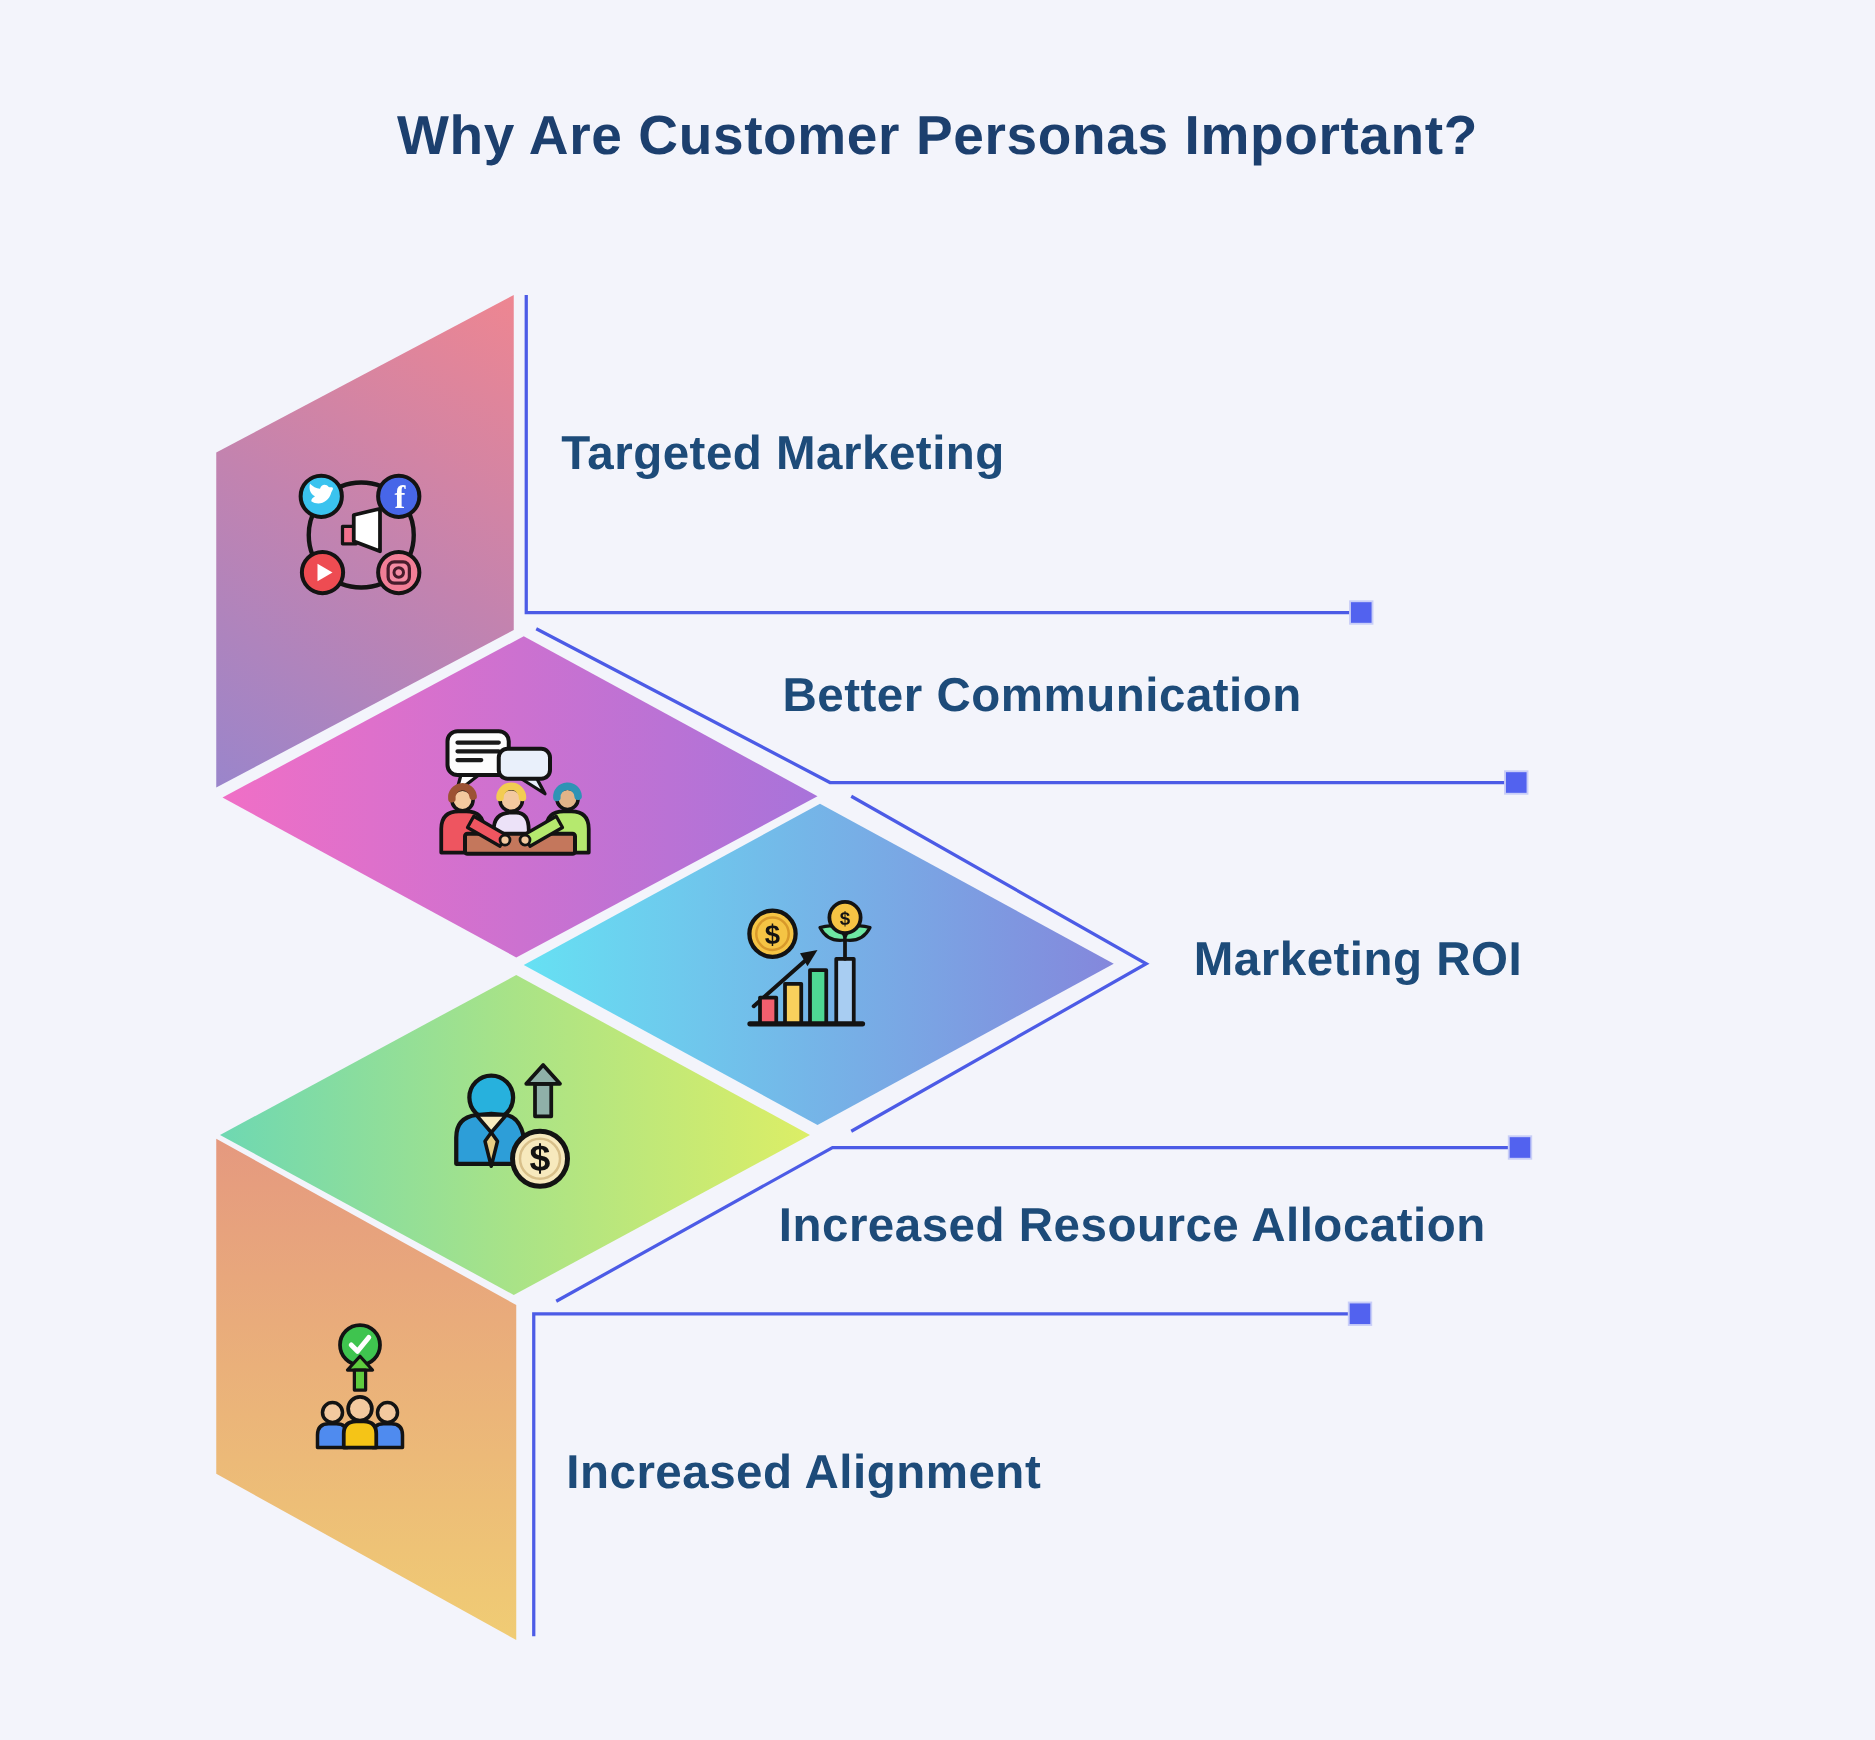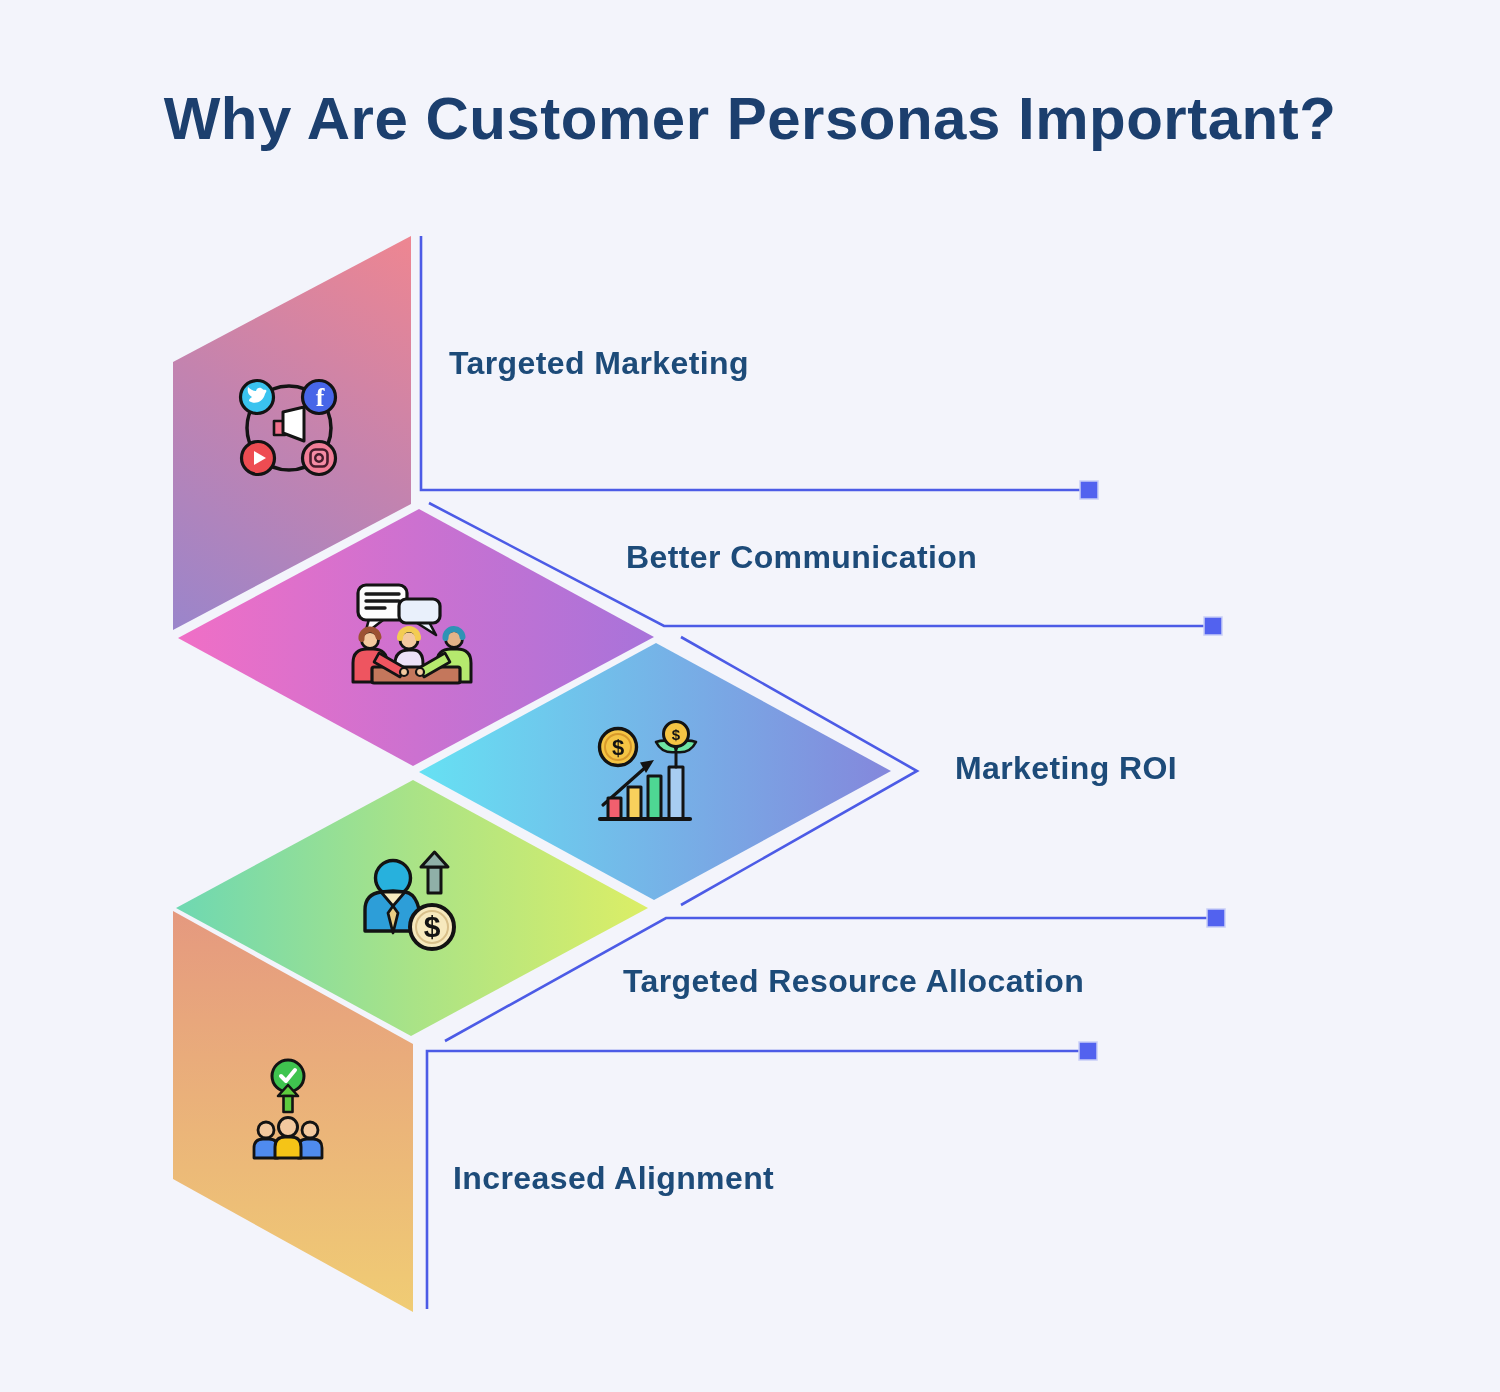--- a/index.html
+++ b/index.html
@@ -6,26 +6,26 @@
   body{
     background:var(--background,#f3f4fb);
     font-family:"Liberation Sans", sans-serif;
     width:1500px;height:1392px;overflow:hidden;
   }
   .stage{position:relative;width:1500px;height:1392px;background:var(--background,#f3f4fb);}
   svg.diagram{position:absolute;left:0;top:0;}
   .title{
     position:absolute;left:0;top:84px;width:1500px;
     text-align:center;
-    font-size:60px;font-weight:700;letter-spacing:.5px;
+    font-size:44px;font-weight:700;letter-spacing:.5px;
     color:var(--title-text,#1c3f6e);
   }
   .label{
     position:absolute;
-    font-size:32px;line-height:38px;font-weight:600;letter-spacing:.4px;
+    font-size:38px;line-height:38px;font-weight:600;letter-spacing:.4px;
     color:var(--label-text,#1d4b79);
     white-space:nowrap;
   }
   .label-1{left:449px;top:344px;}
   .label-2{left:602px;top:538px;margin-left:24px;}
   .label-3{left:955px;top:749px;}
   .label-4{left:623px;top:962px;}
   .label-5{left:453px;top:1159px;}
   .connector{fill:none;stroke:var(--connector-line,#4c5be6);stroke-width:2.6;}
   .sq{fill:var(--connector-square,#5262ef);stroke:#c9cef7;stroke-width:1.5;}
@@ -180,16 +180,16 @@
       <circle cx="0" cy="9" r="9.5" fill="#f3c99f" stroke="#131313" stroke-width="3"></circle>
       <path d="M-13,40 V29 Q-13,19 -3,19 H3 Q13,19 13,29 V40 Z" fill="#f5c417" stroke="#131313" stroke-width="3"></path>
     </g>
   </svg>
 
   <div class="title">Why Are Customer Personas Important?</div>
 
   <div class="label label-1">Targeted Marketing</div>
   <div class="label label-2">Better Communication</div>
   <div class="label label-3">Marketing ROI</div>
-  <div class="label label-4">Targeted Resource Allocation</div>
+  <div class="label label-4">Increased Resource Allocation</div>
   <div class="label label-5">Increased Alignment</div>
 
 </div>
 
 </body></html>

